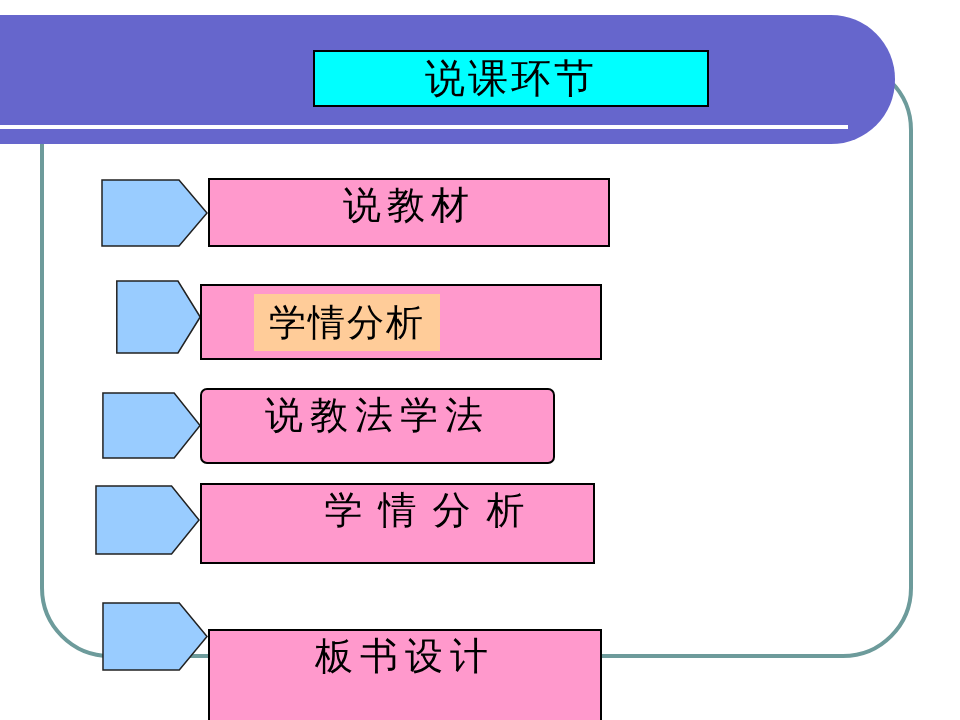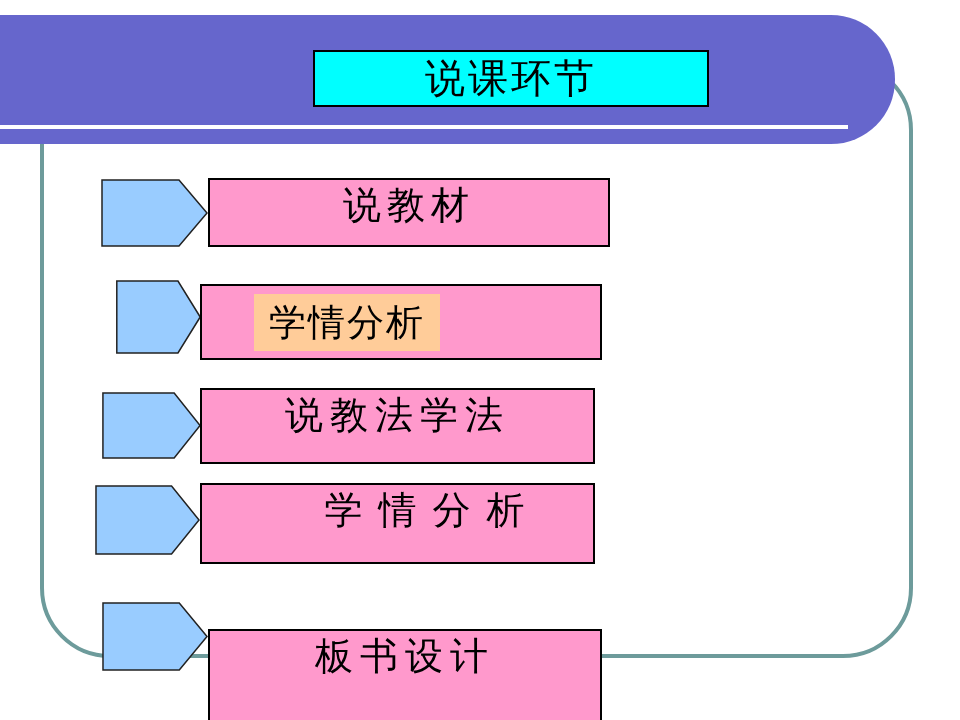--- a/index.html
+++ b/index.html
@@ -38,21 +38,21 @@
   .r1-box{left:208px;top:178px;width:402px;height:69px;letter-spacing:6px;}
   .r2-pent{left:116px;top:280px;width:85px;height:74px;}
   .r2-box{left:200px;top:284px;width:402px;height:76px;}
   .r2-hl{
     position:absolute;left:52px;top:8px;width:186px;height:57px;
     background:var(--highlight-orange);
     display:flex;align-items:center;justify-content:center;
     font-size:37px;letter-spacing:2px;
   }
   .r3-pent{left:102px;top:392px;width:99px;height:67px;}
-  .r3-box{left:200px;top:388px;width:395px;height:76px;letter-spacing:7px;}
+  .r3-box{left:200px;top:388px;width:355px;height:76px;letter-spacing:7px;border-radius:7px;}
   .r4-pent{left:95px;top:485px;width:105px;height:70px;}
   .r4-box{left:200px;top:483px;width:395px;height:81px;letter-spacing:16px;}
   .r4-box span{transform:translateX(35px);}
   .r5-pent{left:102px;top:602px;width:106px;height:69px;}
   .r5-box{left:208px;top:629px;width:394px;height:101px;letter-spacing:7px;}
 </style>
 </head>
 <body>
 
 <div class="slide">

